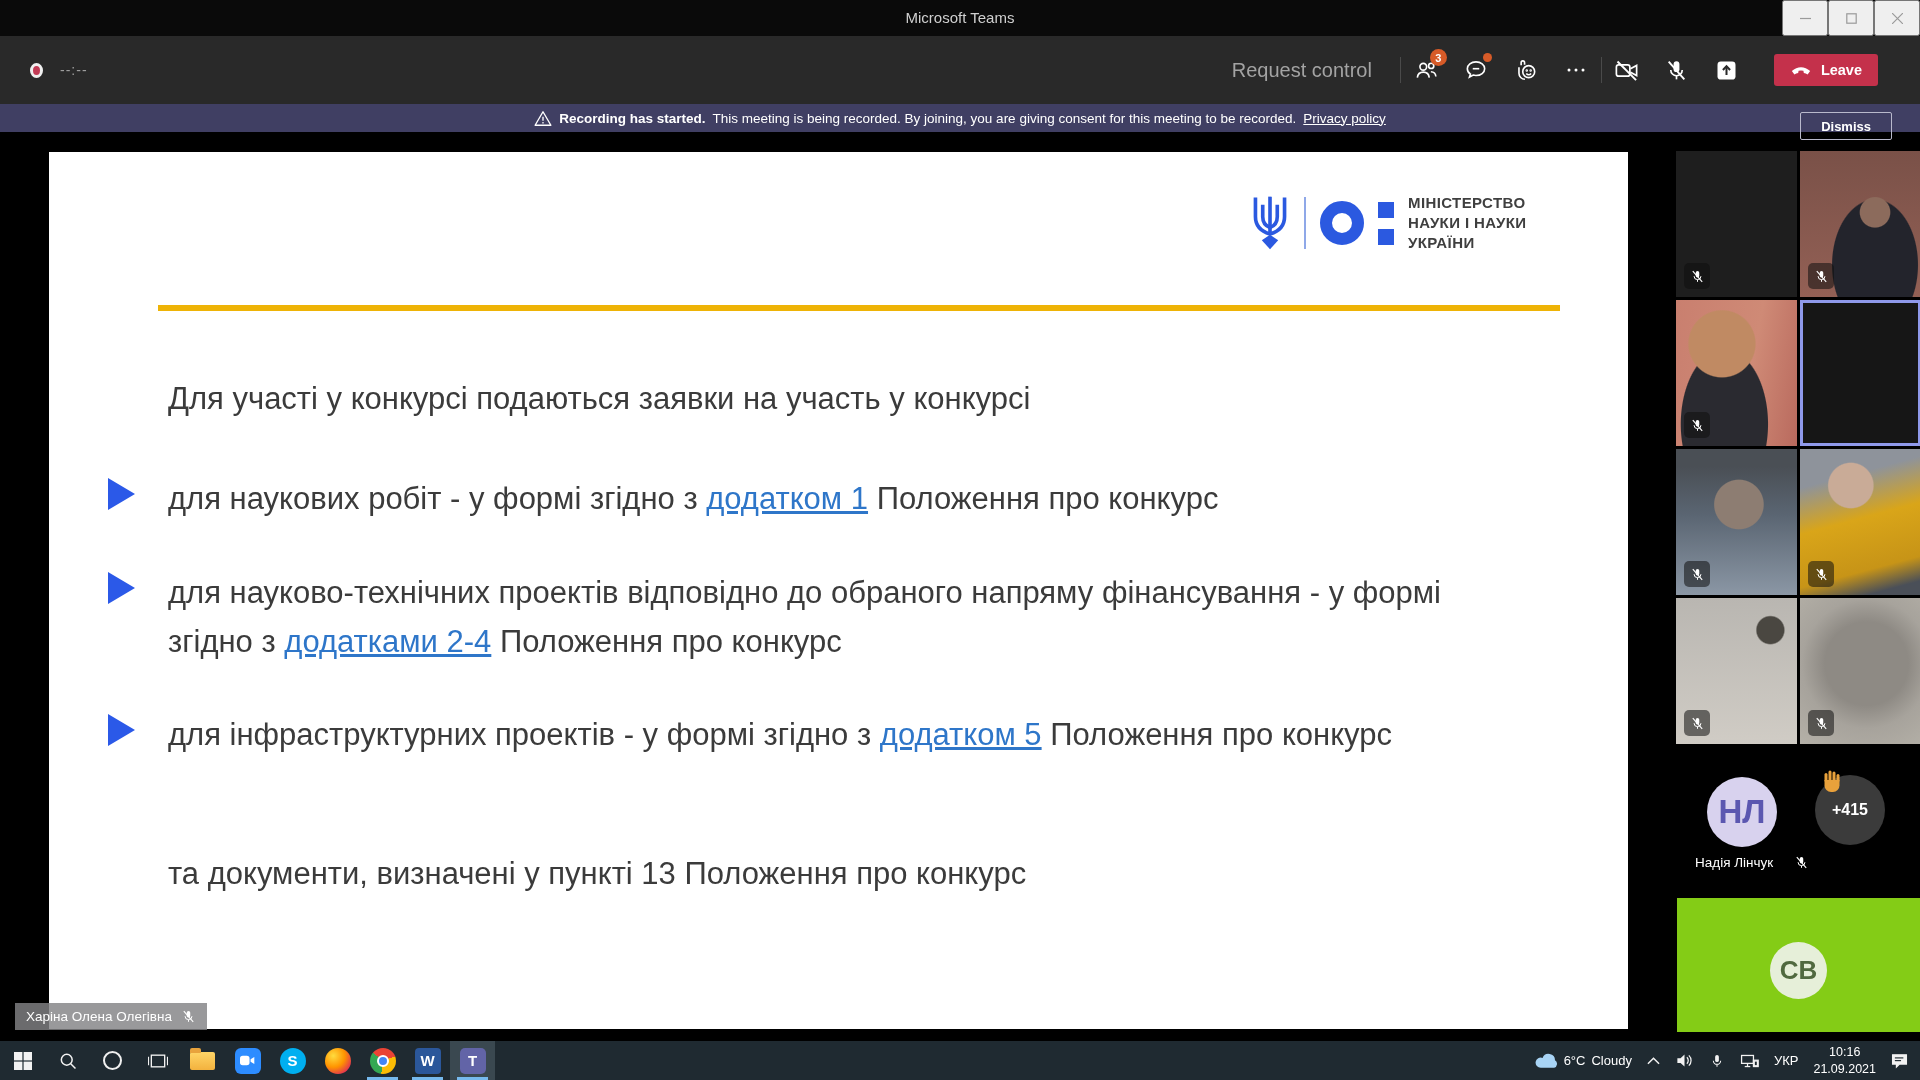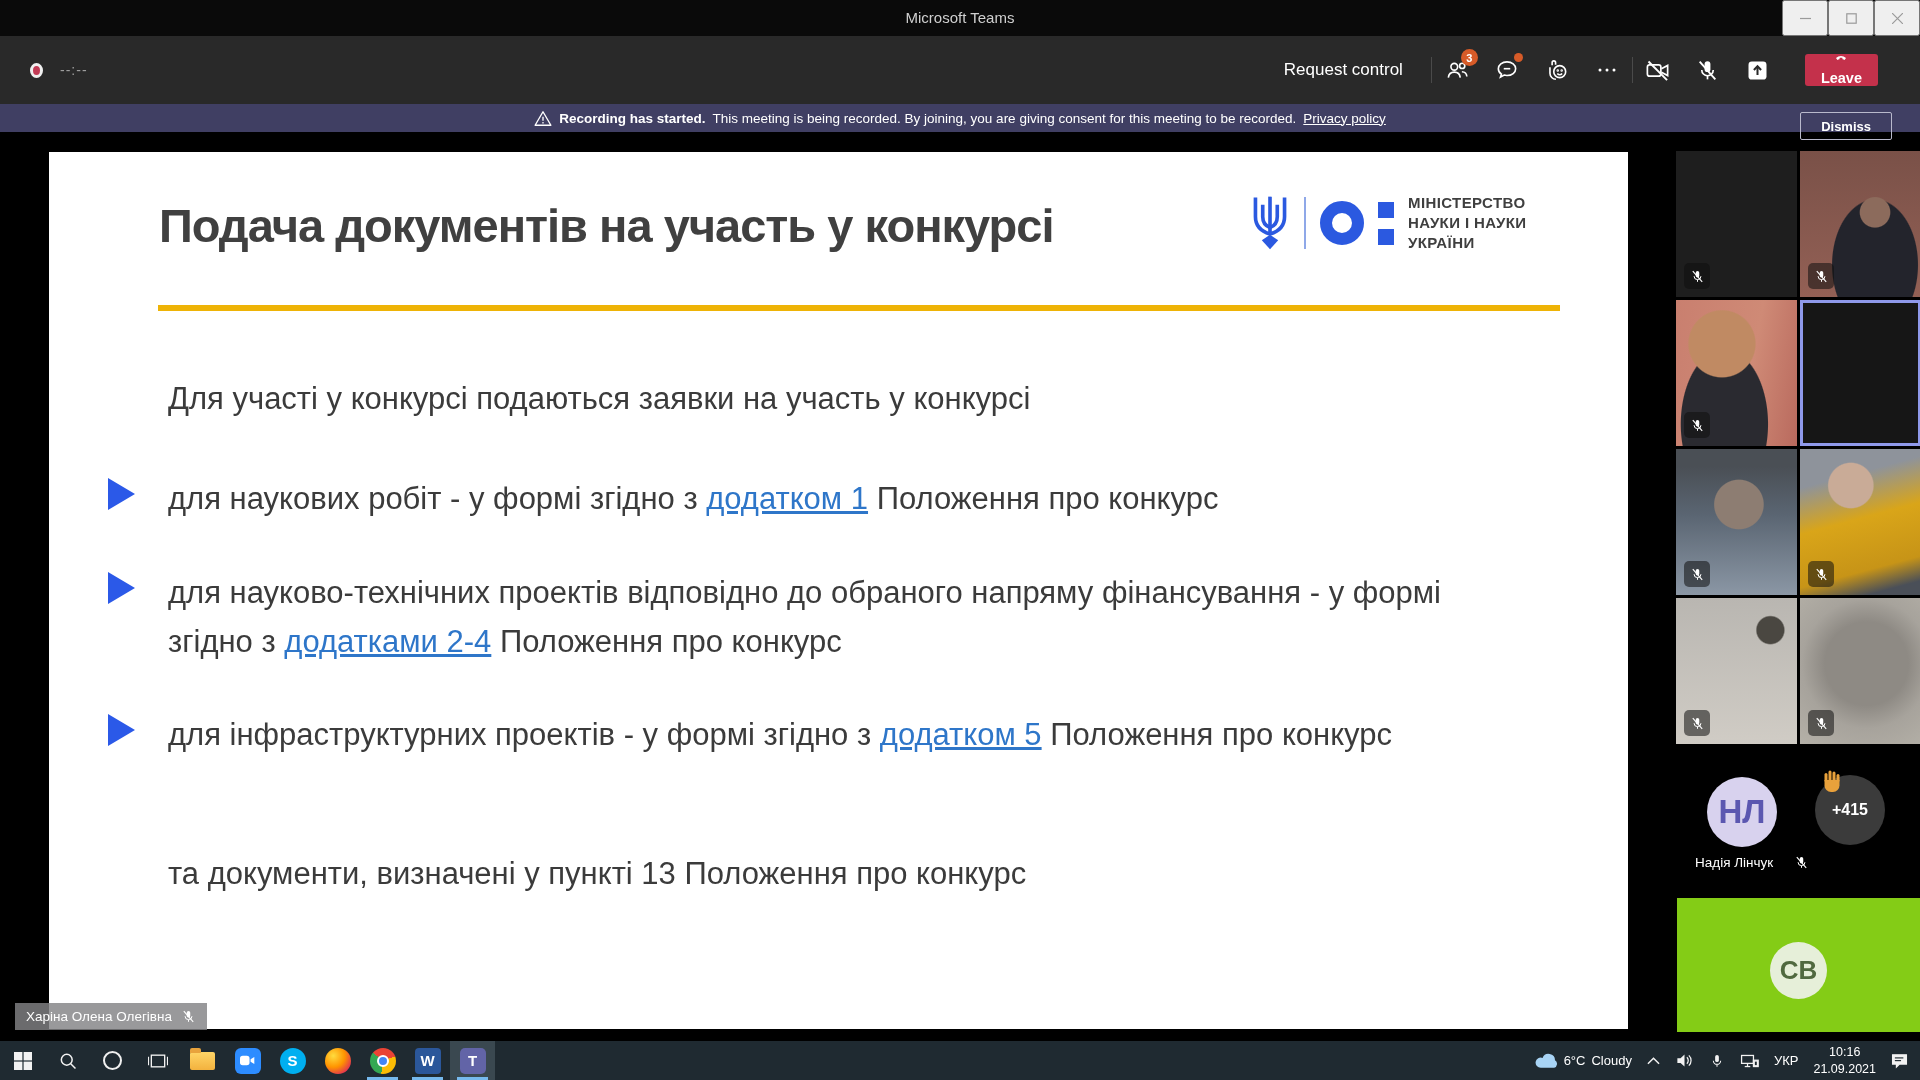--- a/index.html
+++ b/index.html
@@ -18,32 +18,32 @@
     text-align:center;color:#cfcfcf;font-size:15px;}
   .win-controls{position:absolute;right:0;top:0;height:36px;display:flex;}
   .win-btn{width:46px;height:36px;display:flex;align-items:center;justify-content:center;color:#9a9a9a;}
 
   
   .meetbar{position:absolute;top:36px;left:0;width:1920px;height:68px;background:#292929;
     display:flex;align-items:center;color:#fff;}
   .rec-dot{width:13px;height:15px;border-radius:50%;background:#c23b55;border:3px solid #efefef;margin-left:30px;}
   .timer{color:#9d9d9d;font-size:14px;margin-left:17px;letter-spacing:1px;}
   .bar-right{margin-left:auto;display:flex;align-items:center;}
-  .req-ctrl{color:#ffffff;font-size:17px;margin-right:28px;background:none;border:none;
+  .req-ctrl{color:#a3a3a3;font-size:20px;margin-right:28px;background:none;border:none;
     font-family:inherit;}
   .vdiv{width:1px;height:26px;background:#4a4a4a;}
   .ico-btn{width:50px;height:48px;display:flex;align-items:center;justify-content:center;
     position:relative;background:none;border:none;color:#fff;}
   .nbadge{position:absolute;top:3px;right:4px;min-width:17px;height:17px;border-radius:9px;
     background:var(--badge-orange);color:#fff;font-size:11px;font-weight:bold;
     display:flex;align-items:center;justify-content:center;padding:0 3px;}
   .ndot{position:absolute;top:7px;right:9px;width:9px;height:9px;border-radius:50%;background:var(--badge-orange);}
   .leave-btn{display:flex;align-items:center;gap:9px;height:32px;padding:0 16px;margin:0 42px 0 22px;
     background:var(--leave-red);border:none;border-radius:3px;color:#fff;font-size:14.5px;font-weight:bold;
-    font-family:inherit;flex-direction:column;}
+    font-family:inherit;}
 
   
   .banner{position:absolute;top:104px;left:0;width:1920px;height:28px;background:var(--banner-purple);
     color:#fff;display:flex;align-items:center;justify-content:center;font-size:13.5px;}
   .banner-inner{display:flex;align-items:center;gap:7px;}
   .banner a{color:#fff;}
   .dismiss-btn{position:absolute;right:28px;top:8px;height:28px;padding:0 20px;background:transparent;
     border:1px solid #b9b9cc;border-radius:2px;color:#fff;font-size:13px;font-weight:bold;font-family:inherit;}
 
   
@@ -267,21 +267,20 @@
     <strong>Recording has started.</strong>
     <span>This meeting is being recorded. By joining, you are giving consent for this meeting to be recorded.</span>
     <a href="#">Privacy policy</a>
   </div>
   <button class="dismiss-btn">Dismiss</button>
 </div>
 
 <div class="stage">
 
   <div class="slide">
-    <div class="slide-title">Подача документів на участь у конкурсі</div>
 
     <div class="logo">
       <svg width="40" height="62" viewBox="0 0 44 62">
         <g fill="none" stroke="#2B59E0" stroke-width="4">
           <path d="M6 3 v21 c0 10 6 16 16 19 10-3 16-9 16-19 V3"></path>
           <path d="M22 2 v42"></path>
           <path d="M14 11 v13 c0 6 3 10 8 12 5-2 8-6 8-12 V11"></path>
         </g>
         <path d="M22 44 L13 50 L22 60 L31 50 Z" fill="#2B59E0"></path>
       </svg>

